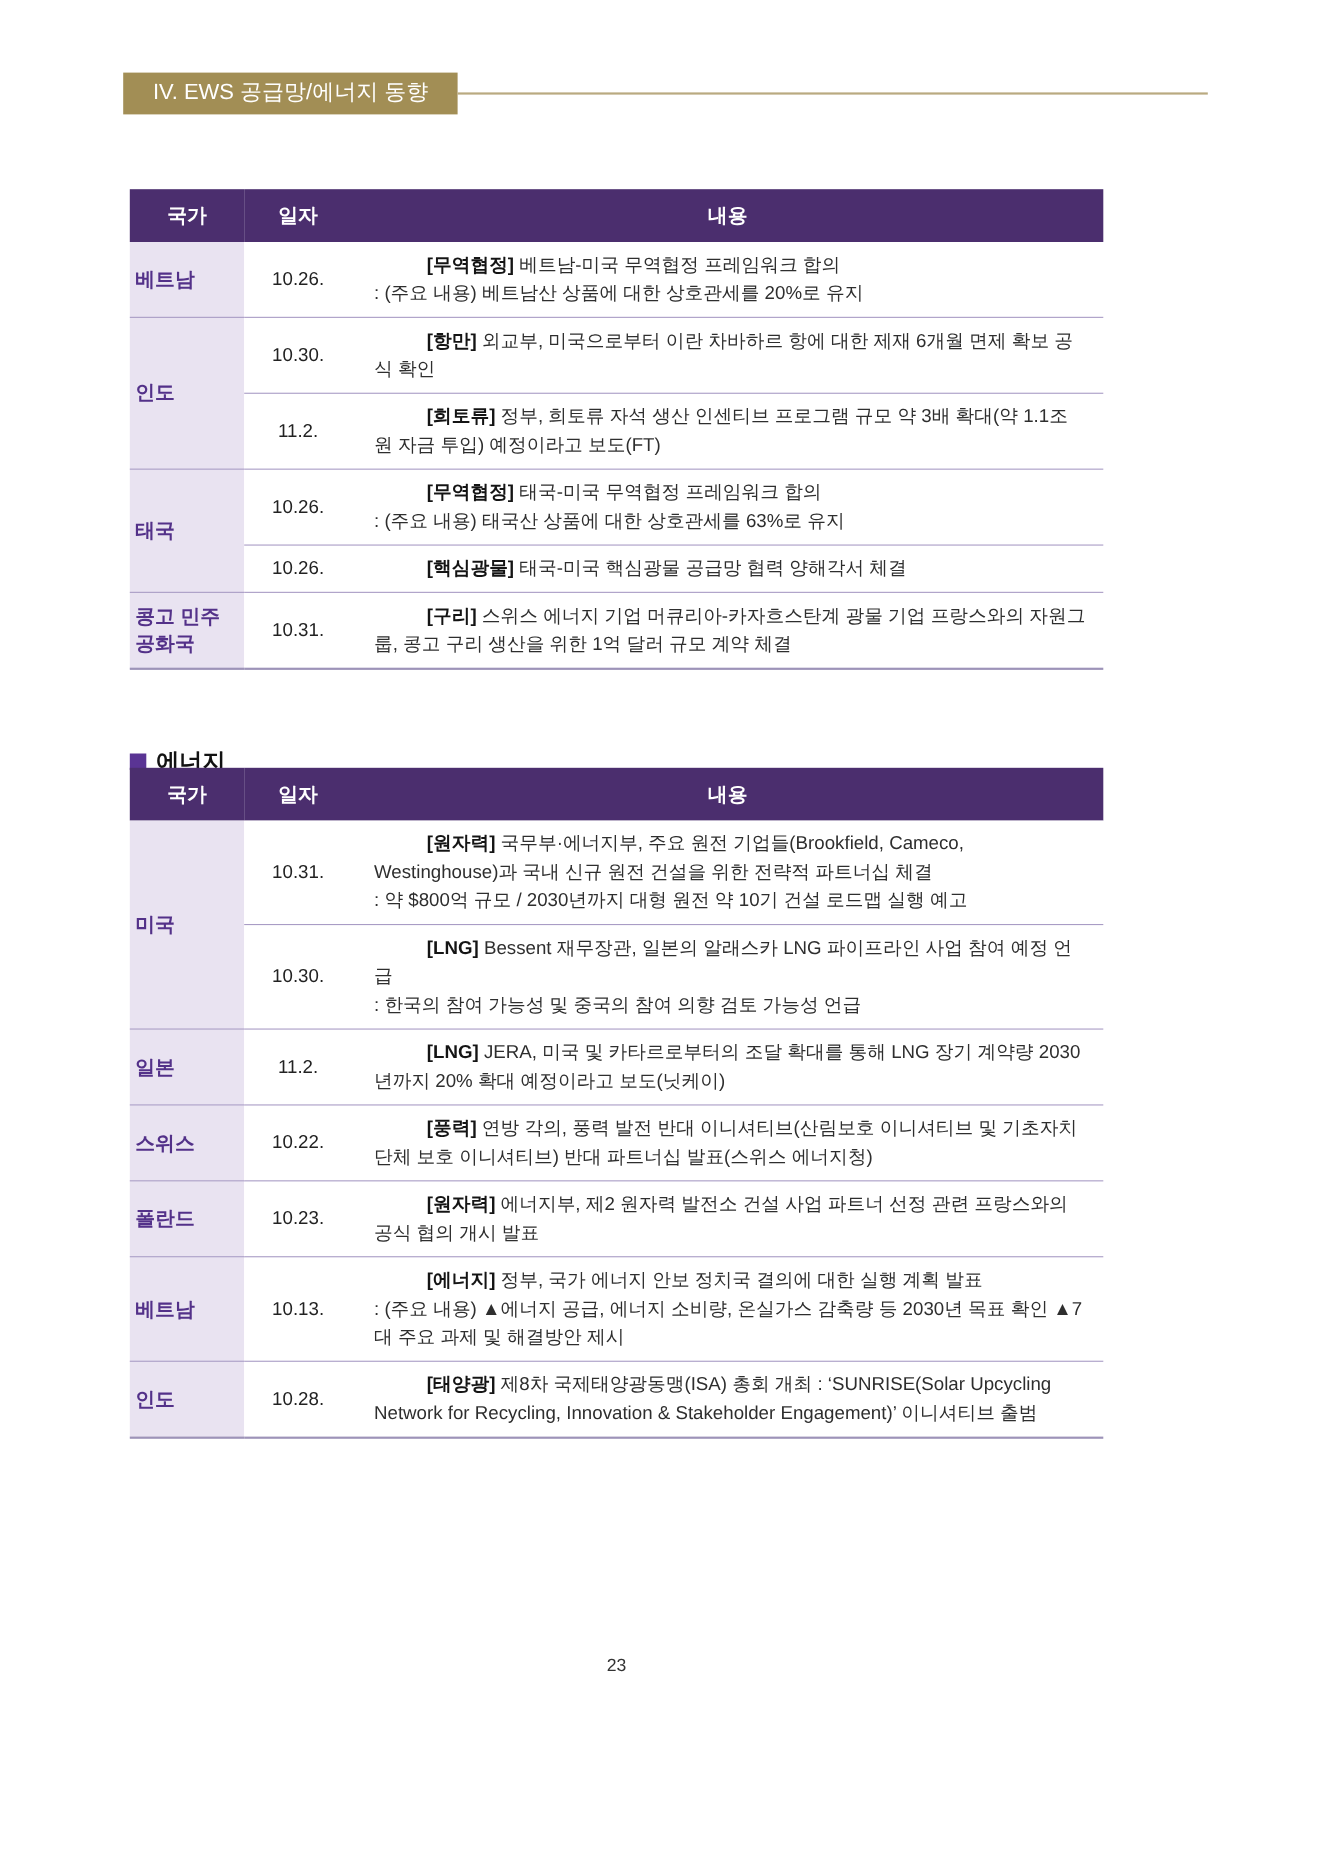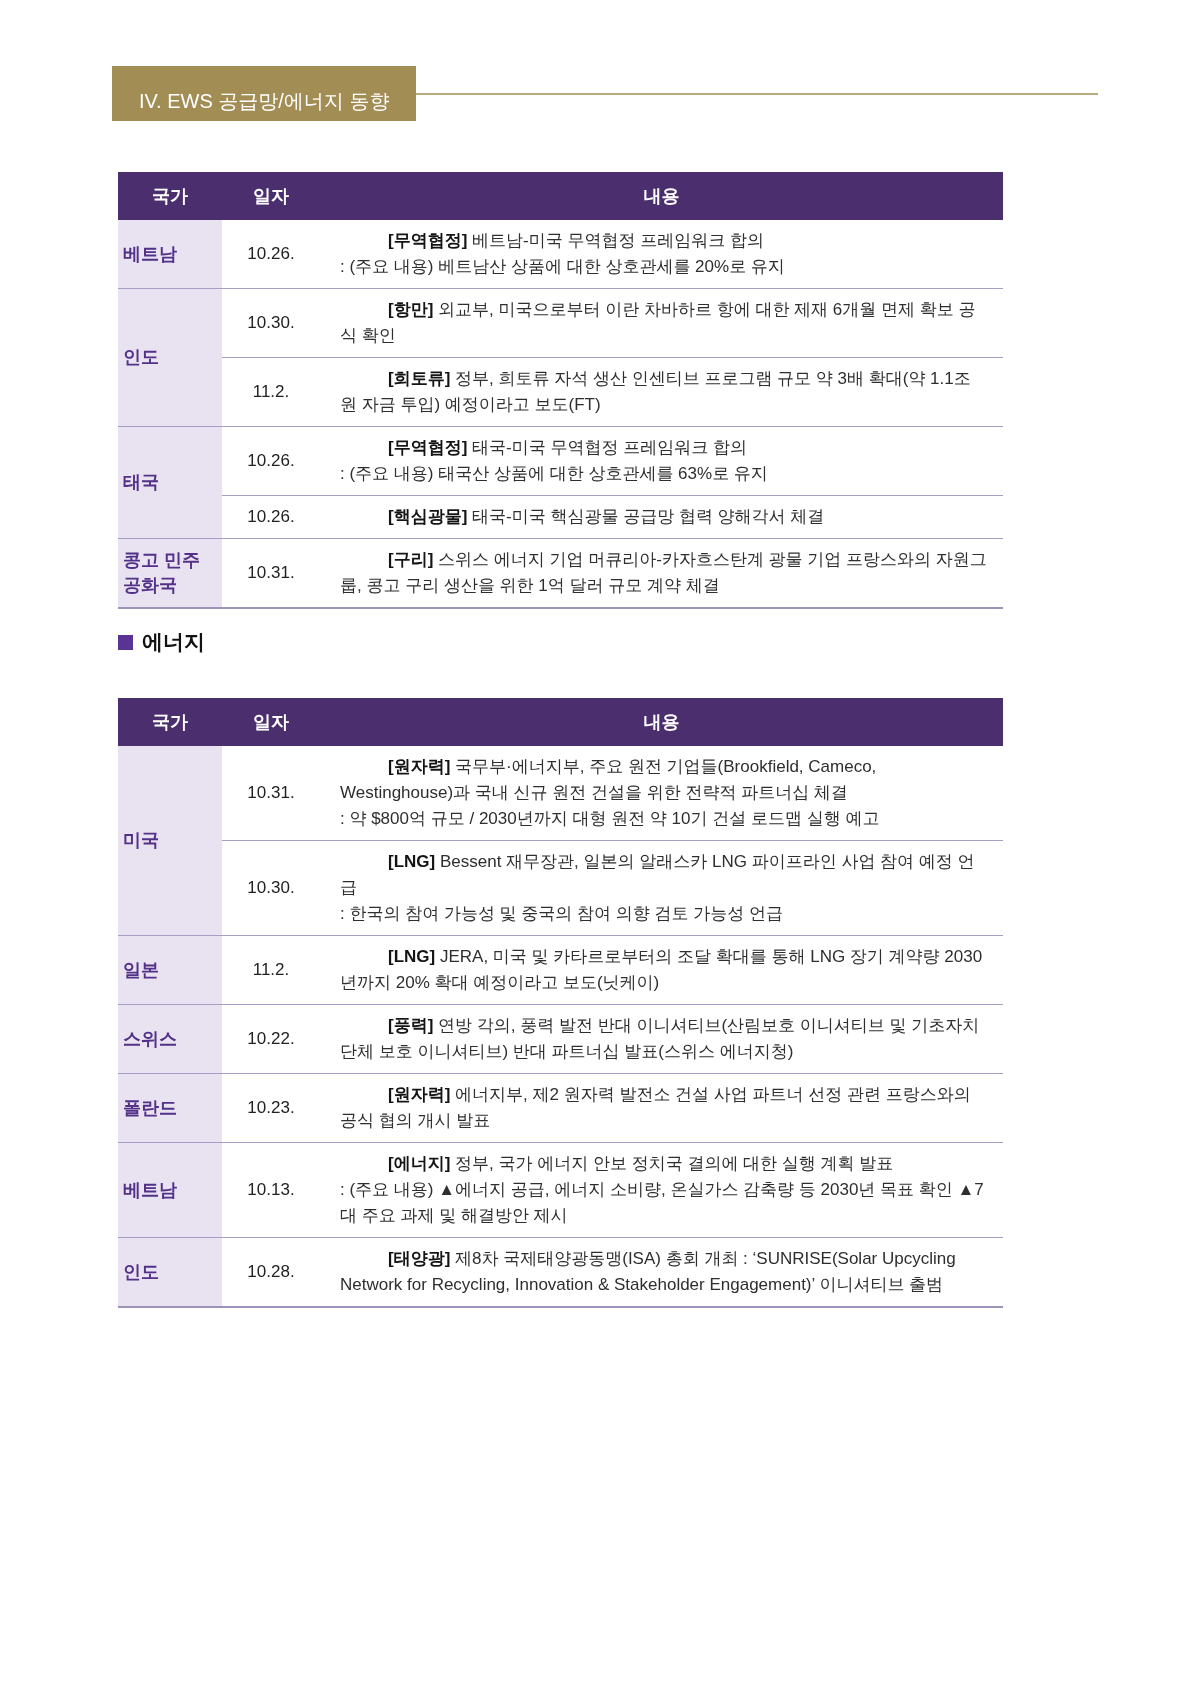--- a/index.html
+++ b/index.html
@@ -30,36 +30,36 @@
   .banner-row{
     position:absolute;
     left:112px; top:66px; width:986px;
     display:flex; align-items:center;
   }
   .banner{
     background:var(--banner-gold,#a28e55);
     color:#ffffff;
     font-size:20px;
     line-height:23px;
-    padding:24px 27px 8px 27px;
+    padding:7px 27px 8px 27px;
     white-space:nowrap;
   }
   .banner-line{
     flex:1;
     height:2px;
     background:var(--banner-line,#b9aa80);
   }
   
   .table-mount{position:absolute; left:118px; width:885px;}
   #mount-0{top:172px;}
   #mount-1{top:698px;}
   
   .section-heading{
     position:absolute;
-    left:118px; top:628px;
+    left:118px; top:678px;
     display:flex; align-items:center; gap:9px;
     font-size:21px; font-weight:bold; color:#121212;
   }
   .sq{
     width:15px; height:15px;
     background:var(--section-bullet-purple,#5a3494);
     display:inline-block;
   }
   
   table.data-table{
@@ -226,14 +226,15 @@
           </tr>
           <tr>
             <td class="country" rowspan="1">인도</td>
             <td class="date">10.28.</td>
             <td class="content"><b class="tag">[태양광]</b><span class="txt"> 제8차 국제태양광동맹(ISA) 총회 개최 : ‘SUNRISE(Solar Upcycling Network for Recycling, Innovation &amp; Stakeholder Engagement)’ 이니셔티브 출범</span></td>
           </tr>
         </tbody>
       </table>
     </div>
 
+  <div class="page-number">23</div>
 
 </div>
 
 </body></html>

